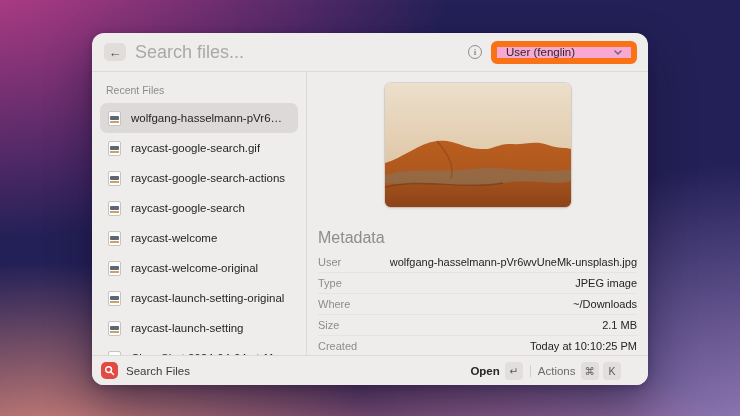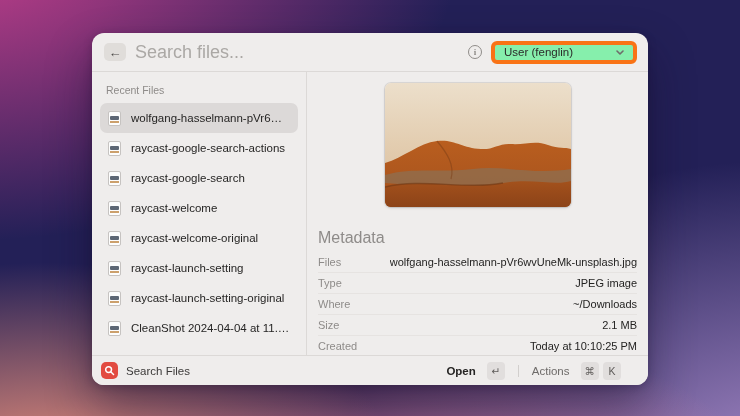--- a/index.html
+++ b/index.html
@@ -34,22 +34,22 @@
     font-family:"Liberation Sans","DejaVu Sans",sans-serif;
     font-size:18px; color:#222; caret-color:#222;
   }
   .search-input::placeholder { color:#aba8a5; }
   .info-badge {
     width:14px; height:14px; border-radius:50%; border:1.2px solid #8f8c89;
     color:#8f8c89; font-size:9px; font-weight:bold; line-height:12px; text-align:center;
     font-family:"Liberation Serif","DejaVu Serif",serif; flex:0 0 auto;
   }
   .user-dropdown {
-    flex:0 0 auto; width:146px; height:23px; border:4px solid #f97316; border-radius:6px;
-    background:#86efac; display:flex; align-items:center; padding:0 9px; gap:6px; cursor:pointer;
+    flex:0 0 auto; width:146px; height:23px; border:6px solid #f97316; border-radius:6px;
+    background:#f9a8d4; display:flex; align-items:center; padding:0 9px; gap:6px; cursor:pointer;
   }
   .user-dropdown .dd-label { flex:1; font-size:11.5px; color:#2b2a29; }
   .chevron { width:8px; height:5px; flex:0 0 auto; }
   .chevron polyline { fill:none; stroke:#6f6c6a; stroke-width:1.6; stroke-linecap:round; stroke-linejoin:round; }
 
   .hdiv { height:1px; background:#dcd9d7; flex:0 0 auto; }
 
   
   .main { flex:1 1 auto; display:flex; min-height:0; }
   .left-panel { width:214px; flex:0 0 auto; padding:6px 8px 0 8px; overflow:hidden; }
@@ -101,21 +101,21 @@
   .footer {
     height:30px; flex:0 0 auto; border-top:1px solid #dcd9d7;
     display:flex; align-items:center; padding:0 27px 0 9px; gap:8px; background:#efedec;
   }
   .app-icon {
     width:17px; height:17px; border-radius:5px; background:#e24b41; flex:0 0 auto;
     display:flex; align-items:center; justify-content:center;
   }
   .app-icon svg { width:11px; height:11px; }
   .footer-app-label { font-size:11.5px; color:#3c3a39; flex:1 1 auto; }
-  .footer-right { display:flex; align-items:center; gap:11px;text-align:center; }
+  .footer-right { display:flex; align-items:center; gap:5px;text-align:center; }
   .open-label { font-size:11.5px; font-weight:bold; color:#26252:4; color:#262524; }
   .key-badge {
     min-width:18px; height:18px; border-radius:4px; background:#e1dedd;
     display:flex; align-items:center; justify-content:center; padding:0 4px;
     font-size:10.5px; color:#5f5c5a; cursor:pointer;
   }
   .footer-sep { width:1px; height:12px; background:#d2cfcd; margin:0 2px; }
   .actions-label { font-size:11.5px; color:#6e6b69; }
 </style>
 </head>
@@ -143,41 +143,45 @@
 
     <div class="left-panel">
       <div class="section-header">Recent Files</div>
       <div id="file-list">
           <div class="file-row selected">
             <span class="file-icon"></span>
             <span class="file-label">wolfgang-hasselmann-pVr6wvUn...</span>
           </div>
           <div class="file-row">
             <span class="file-icon"></span>
+            <span class="file-label">raycast-google-search.gif</span>
+          </div>
+          <div class="file-row">
+            <span class="file-icon"></span>
             <span class="file-label">raycast-google-search-actions</span>
           </div>
           <div class="file-row">
             <span class="file-icon"></span>
             <span class="file-label">raycast-google-search</span>
           </div>
           <div class="file-row">
             <span class="file-icon"></span>
             <span class="file-label">raycast-welcome</span>
           </div>
           <div class="file-row">
             <span class="file-icon"></span>
             <span class="file-label">raycast-welcome-original</span>
           </div>
           <div class="file-row">
             <span class="file-icon"></span>
+            <span class="file-label">raycast-launch-setting-original</span>
+          </div>
+          <div class="file-row">
+            <span class="file-icon"></span>
             <span class="file-label">raycast-launch-setting</span>
-          </div>
-          <div class="file-row">
-            <span class="file-icon"></span>
-            <span class="file-label">raycast-launch-setting-original</span>
           </div>
           <div class="file-row">
             <span class="file-icon"></span>
             <span class="file-label">CleanShot 2024-04-04 at 11.47.0</span>
           </div>
         </div>
     </div>
 
     <div class="vdiv"></div>
 
@@ -205,21 +209,21 @@
             <path d="M0,92 C28,84 56,90 88,86 C118,82 148,92 186,86 L186,102 C130,106 58,104 0,100 Z" fill="#8d6f52" opacity="0.75"></path>
             <path d="M0,104 C38,95 78,107 118,100 C148,95 170,103 186,98 L186,124 L0,124 Z" fill="url(#duneB)"></path>
             <path d="M0,104 C38,95 78,107 118,100" fill="none" stroke="#6e3714" stroke-width="1.4" opacity="0.6"></path>
             <path d="M52,58 C62,70 70,82 66,96" fill="none" stroke="#7c3e15" stroke-width="1.2" opacity="0.5"></path>
           </svg>
         </div>
       </div>
       <div class="meta-title">Metadata</div>
       <div id="meta-rows">
           <div class="meta-row">
-            <span class="meta-label">Files</span>
+            <span class="meta-label">User</span>
             <span class="meta-value">wolfgang-hasselmann-pVr6wvUneMk-unsplash.jpg</span>
           </div>
           <div class="meta-row">
             <span class="meta-label">Type</span>
             <span class="meta-value">JPEG image</span>
           </div>
           <div class="meta-row">
             <span class="meta-label">Where</span>
             <span class="meta-value">~/Downloads</span>
           </div>

